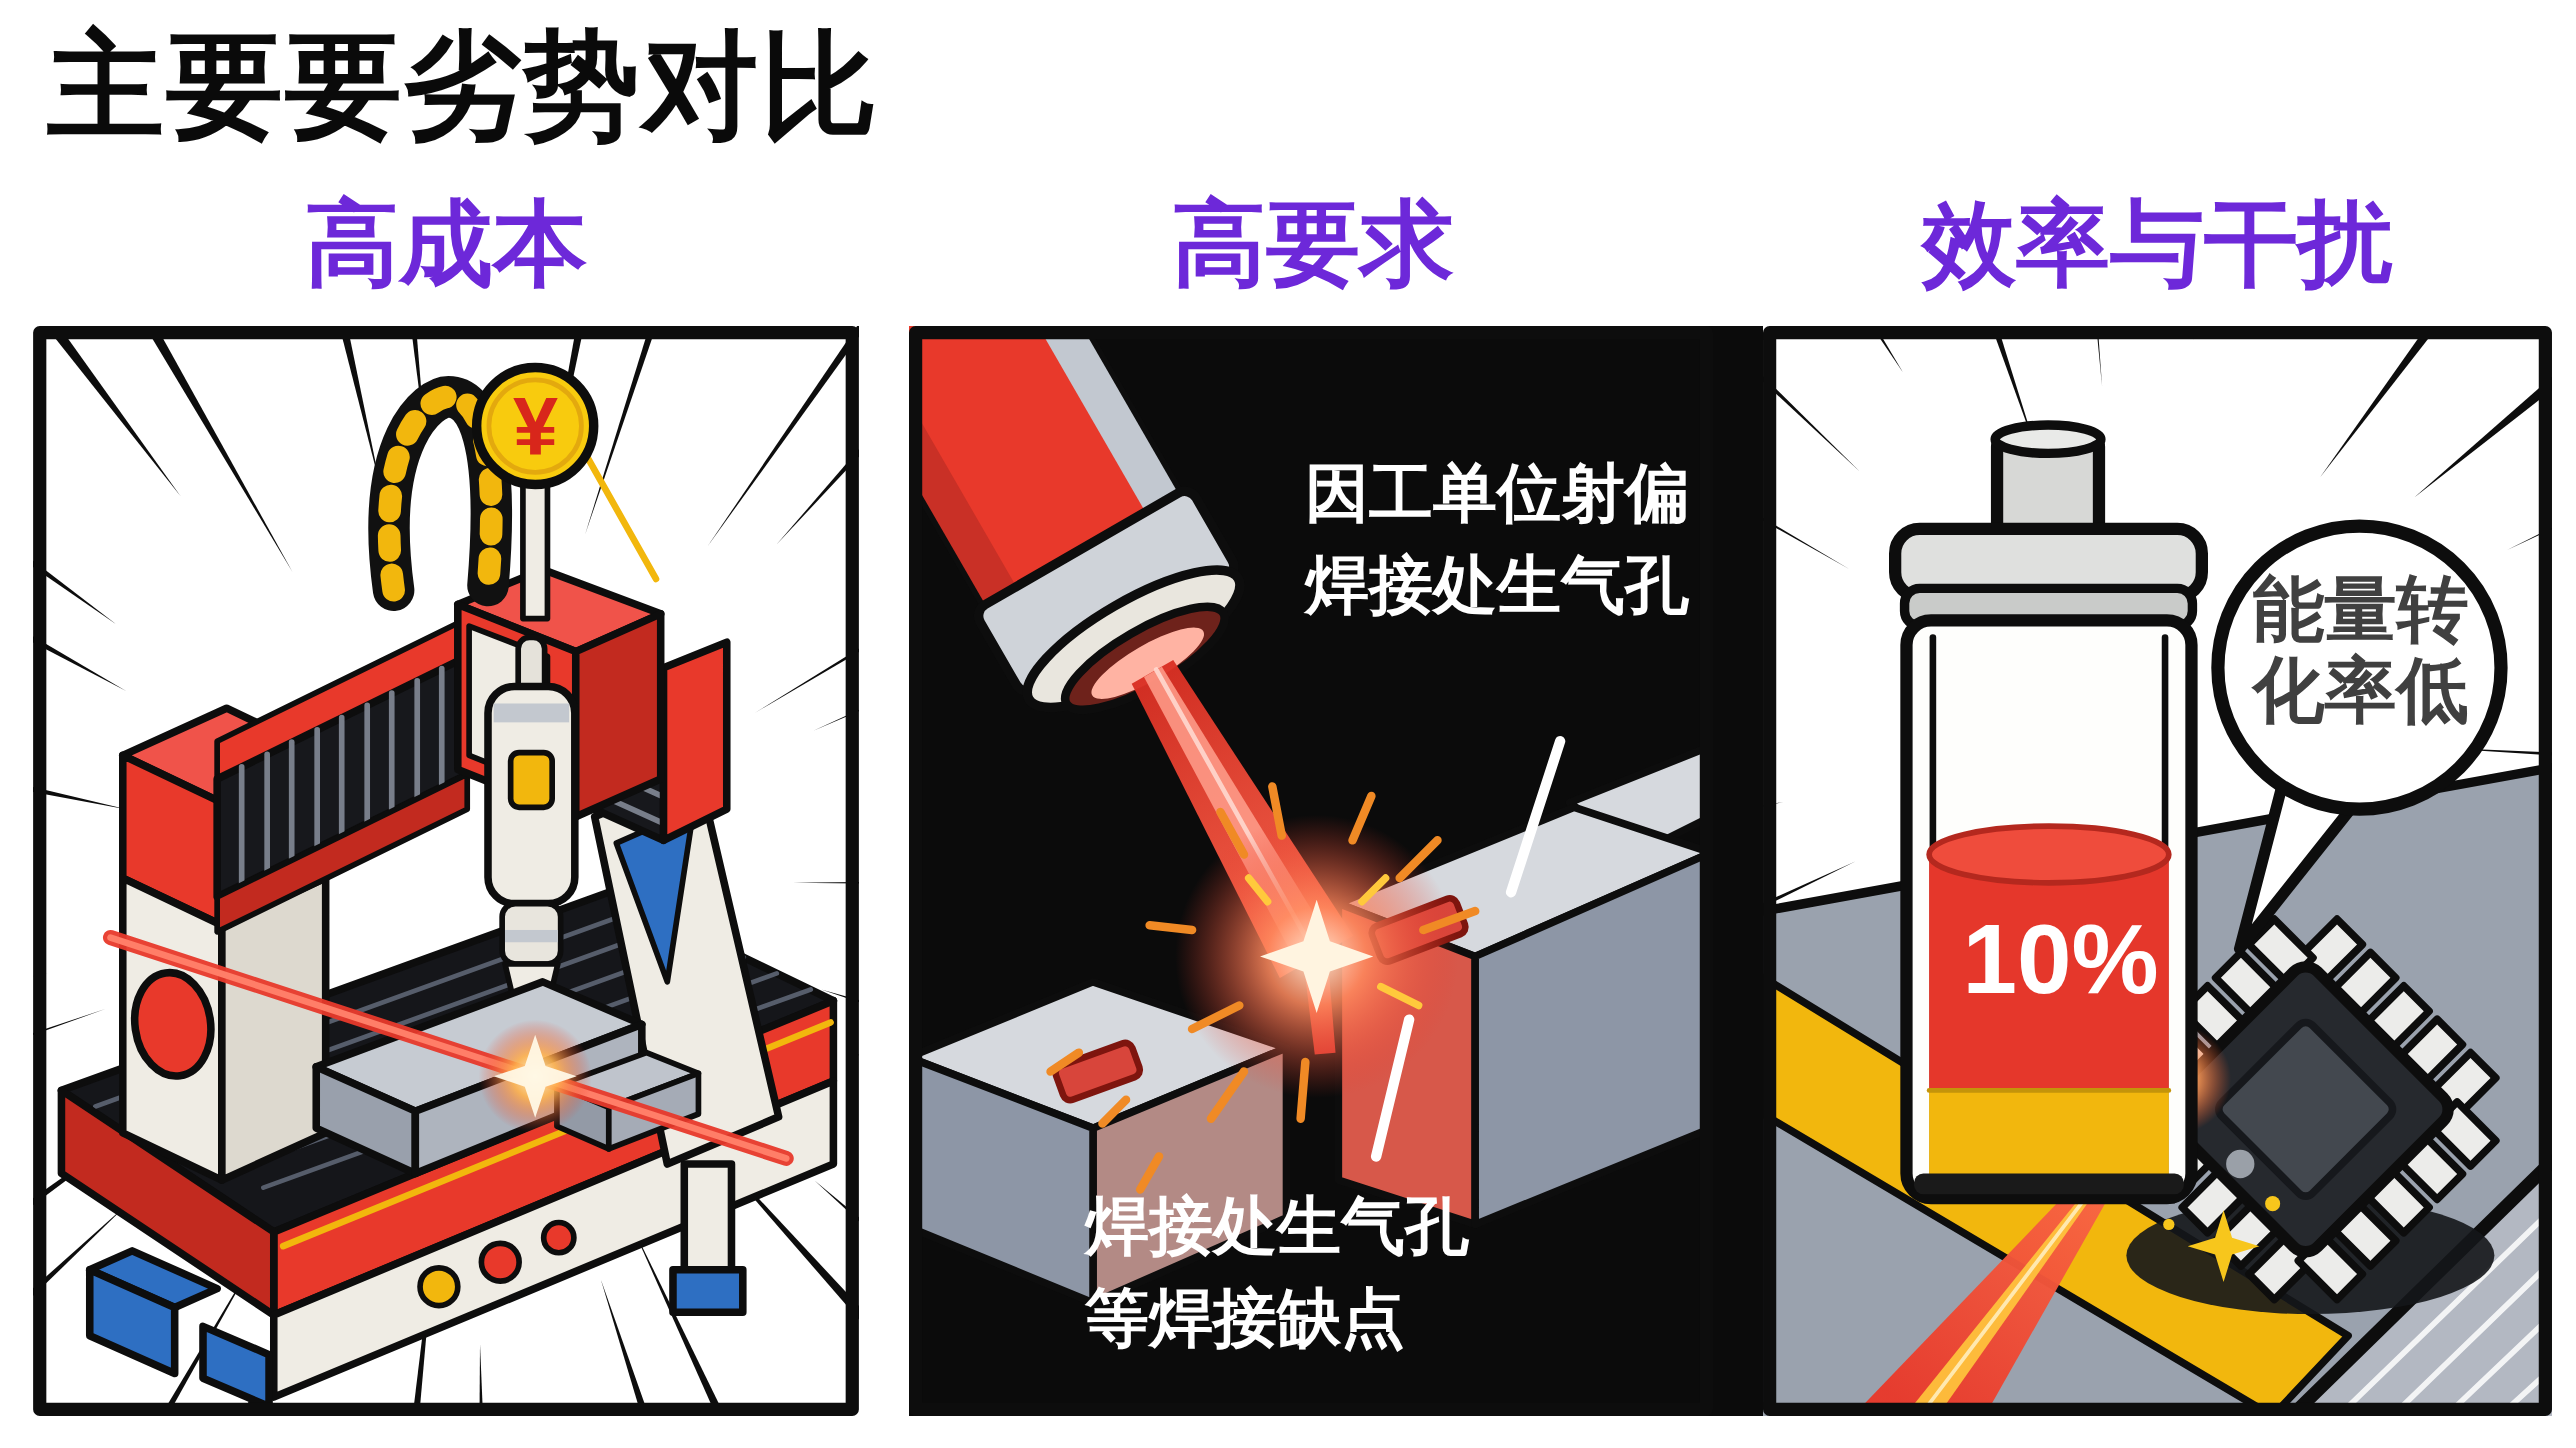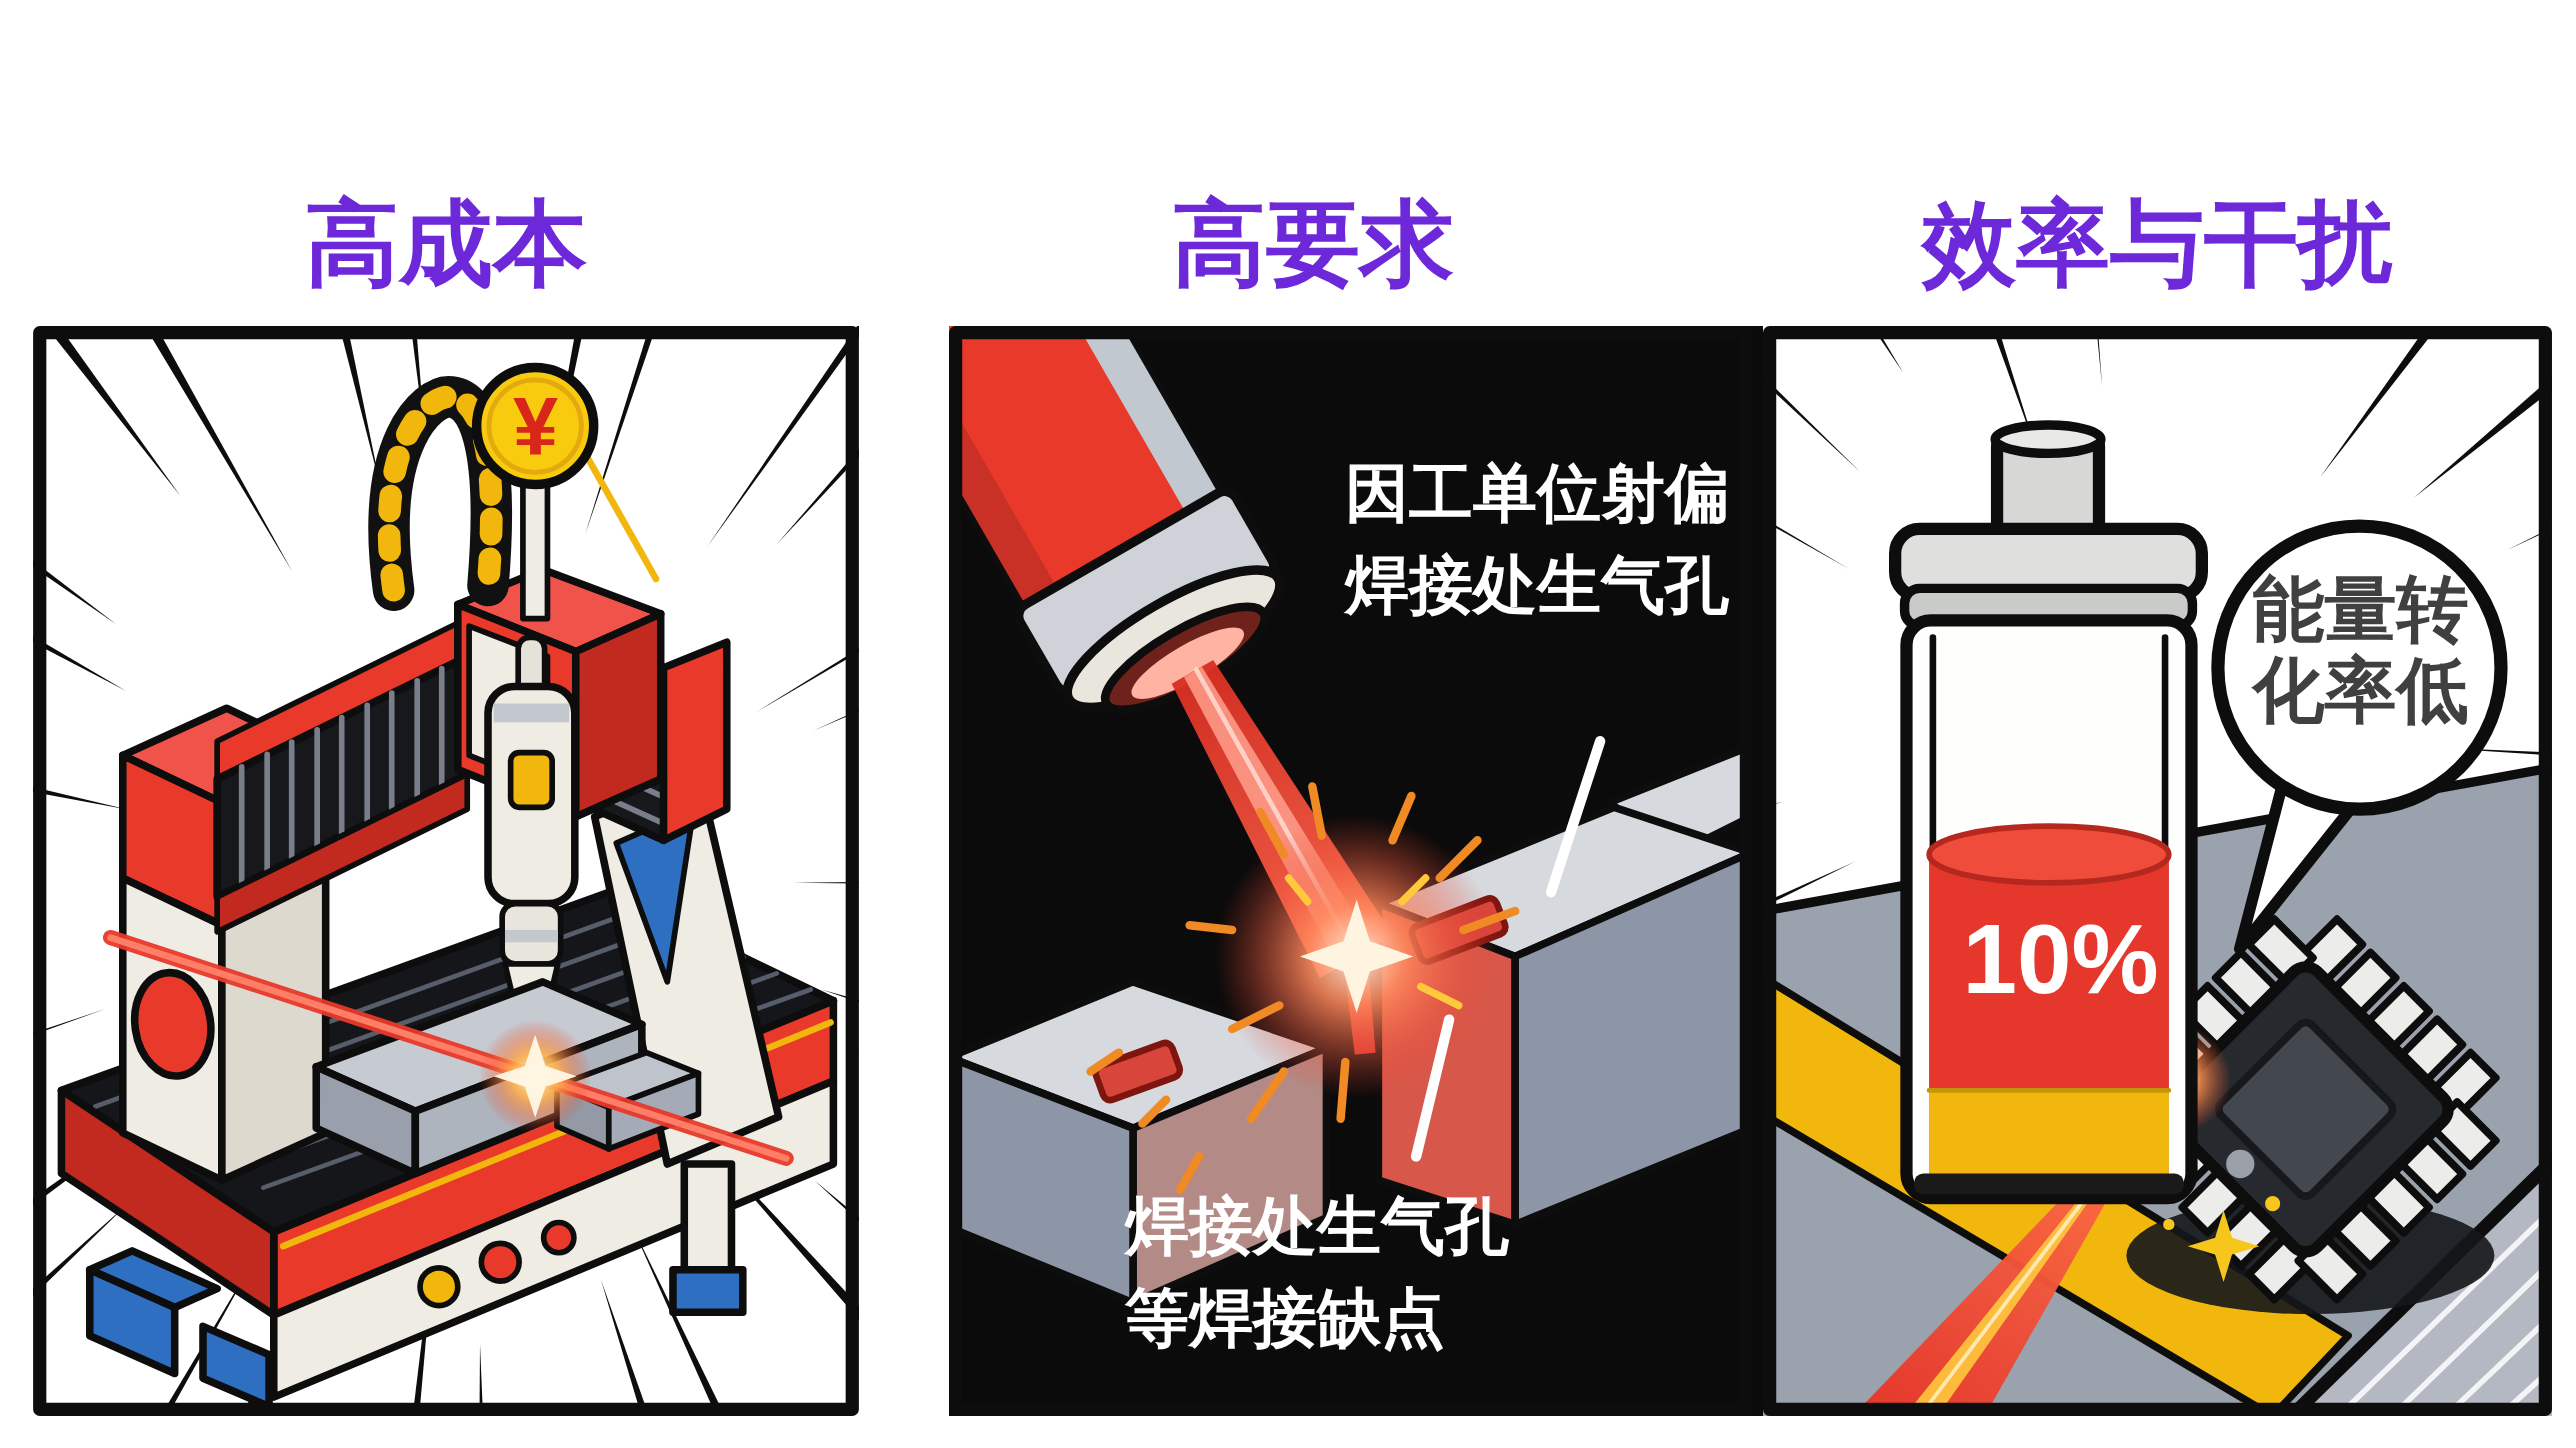--- a/index.html
+++ b/index.html
@@ -21,21 +21,21 @@
     font-size:117px; font-weight:900; letter-spacing:1.9px; color:#0a0a0a;
     white-space:nowrap;
   }
   .panel-header{
     position:absolute; top:181px; transform:translateX(-50%);
     font-size:94px; font-weight:900; color:#6d28d9; white-space:nowrap;
   }
   .ph1{left:446px;} .ph2{left:1313px;} .ph3{left:2157px;}
   .panel{position:absolute; top:326px; height:1090px; overflow:hidden; background:#fff;}
   .p1{left:33px;  width:826px;}
-  .p2{left:949px; width:876px; background:var(--panel-black);}
+  .p2{left:909px; width:876px; background:var(--panel-black);}
   .p3{left:1763px;width:789px;}
   .panel svg{position:absolute;left:0;top:0;}
   svg *{stroke-linejoin:round;stroke-linecap:round;}
   
   .fRed{fill:var(--red)} .fRedB{fill:var(--red-bright)} .fRedD{fill:var(--red-dark)}
   .fYel{fill:var(--yellow)} .fCoin{fill:var(--coin-yellow)} .fBlue{fill:var(--blue)}
   .fCream{fill:var(--cream)} .fCreamD{fill:#DDD9CF}
   .fML{fill:var(--metal-light)} .fMD{fill:var(--metal-dark)} .fDk{fill:#17181C}
   .o{stroke:var(--ink);stroke-width:8} .o6{stroke:var(--ink);stroke-width:6}
   .o10{stroke:var(--ink);stroke-width:10} .o12{stroke:var(--ink);stroke-width:12}
@@ -58,20 +58,21 @@
   .battery-level{
     left:175px; top:577px; width:245px; text-align:center;
     font-size:98px; font-weight:900; color:#fff;
   }
 </style>
 </head>
 <body>
 
 <div class="stage">
 
+  <div class="title">主要要劣势对比</div>
   <div class="panel-header ph1">高成本</div>
   <div class="panel-header ph2">高要求</div>
   <div class="panel-header ph3">效率与干扰</div>
 
   <div class="panel p1">
     <svg width="826" height="1090" viewBox="0 0 875 1155">
       <defs>
         <radialGradient id="glowP1">
           <stop offset="0" stop-color="#FFF6D8"></stop>
           <stop offset="0.4" stop-color="#FFB24D" stop-opacity="0.9"></stop>

